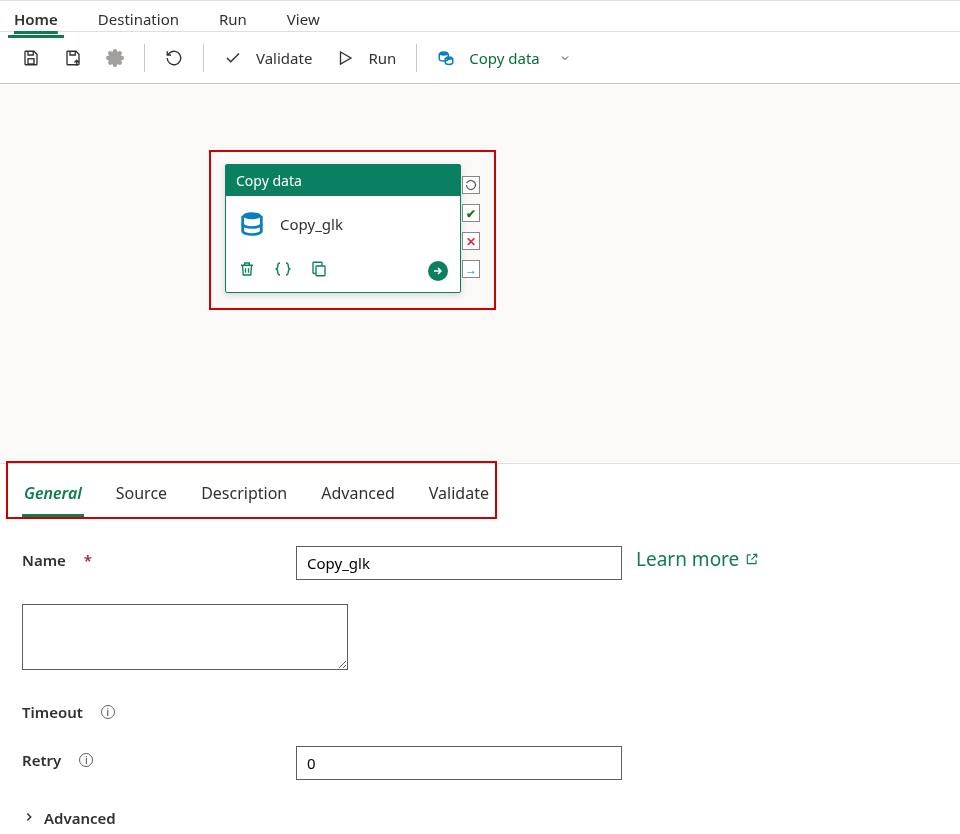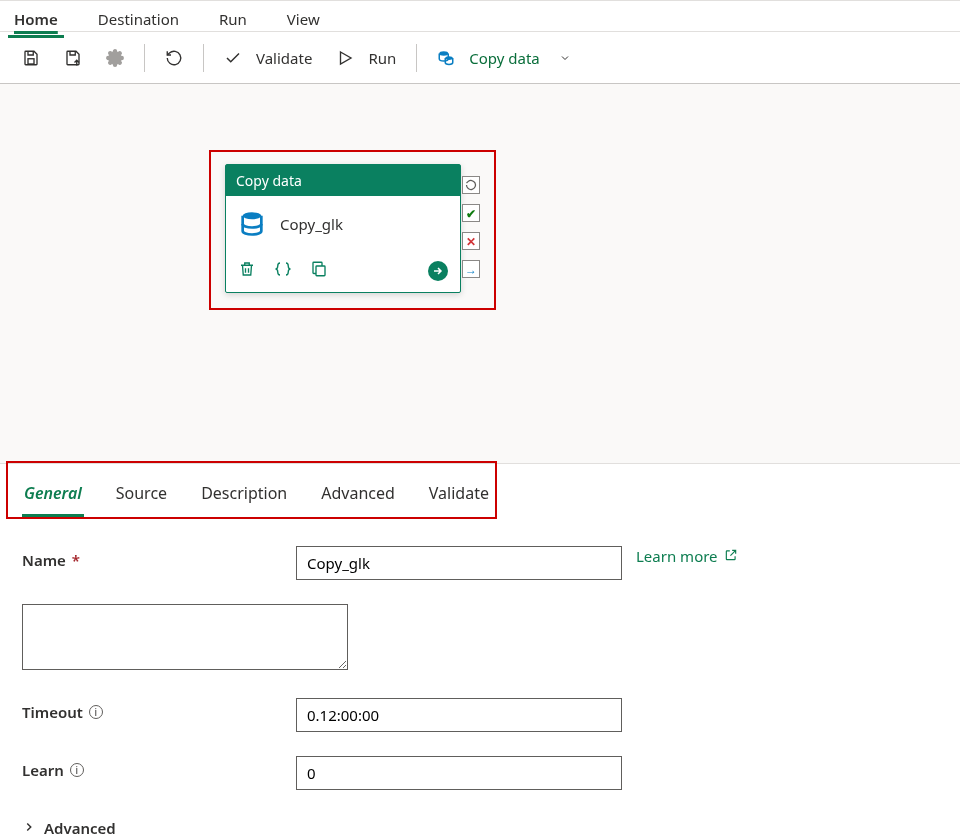--- a/index.html
+++ b/index.html
@@ -32,27 +32,27 @@
     .status-box { width: 18px; height: 18px; border: 1px solid #8a8886; background: #fff; display: flex; align-items: center; justify-content: center; font-size: 12px; font-weight: bold; }
 
     .prop-tabs-wrap { position: relative; }
     .prop-tabs-outline { position: absolute; left: 6px; top: -3px; width: 491px; height: 58px; border: 2px solid #cc0000; pointer-events: none; }
     .prop-tabs { display: flex; gap: 30px; padding: 12px 22px 0; border-bottom: 1px solid transparent; }
     .prop-tab { padding: 6px 2px 10px; font-size: 16px; cursor: pointer; border-bottom: 3px solid transparent; }
     .prop-tab.active { font-weight: 600; border-bottom-color: #0d7d50; color: #0d7d50; font-style: italic; }
 
     .form { padding: 28px 22px 0; }
     .row { display: flex; align-items: flex-start; margin-bottom: 24px; }
-    .label { width: 274px; font-size: 15px; font-weight: 600; display: flex; align-items: center; gap: 6px; padding-top: 4px; }
+    .label { width: 274px; font-size: 15px; font-weight: 600; display: flex; align-items: center; gap: 18px; padding-top: 4px; }
     .label .req { color: #a4262c; }
     .label .info { width: 14px; height: 14px; border: 1px solid #605e5c; border-radius: 50%; display: inline-flex; align-items: center; justify-content: center; font-size: 10px; font-weight: normal; cursor: pointer; }
     .field { width: 326px; }
     .field input, .field textarea { width: 100%; border: 1px solid #605e5c; padding: 6px 10px; font-size: 15px; font-family: inherit; }
     .field textarea { height: 66px; resize: both; }
-    .learn { margin-left: 14px; color: #0d7d50; font-size: 15px; display: flex; align-items: center; gap: 6px; cursor: pointer; }
+    .learn { margin-left: 14px; color: #0d7d50; font-size: 19px; display: flex; align-items: center; gap: 6px; cursor: pointer; }
 
     .advanced { display: flex; align-items: center; gap: 8px; padding: 4px 22px; font-size: 15px; font-weight: 600; cursor: pointer; }
   </style>
 </head>
 <body>
 
 <div class="top-tabs">
   <div class="top-tab active">Home</div>
   <div class="top-tab">Destination</div>
   <div class="top-tab">Run</div>
@@ -214,26 +214,25 @@
 
   <div class="row">
     <div class="field"><textarea style=""></textarea></div>
   </div>
 
   <div class="row">
     <div class="label">
       <span>Timeout</span>
       <span class="info">i</span>
     </div>
-    <div class="field"><input type="text" value="0.12:00:00" style=""></div>
   </div>
 
   <div class="row">
     <div class="label">
-      <span>Learn</span>
+      <span>Retry</span>
       <span class="info">i</span>
     </div>
     <div class="field"><input type="text" value="0" style=""></div>
   </div>
 </div>
 
 <div class="advanced">
   <span>
     <svg width="14" height="14" viewBox="0 0 24 24" fill="none" stroke="#323130" stroke-width="2.5">
         <polyline points="9 6 15 12 9 18"></polyline>

